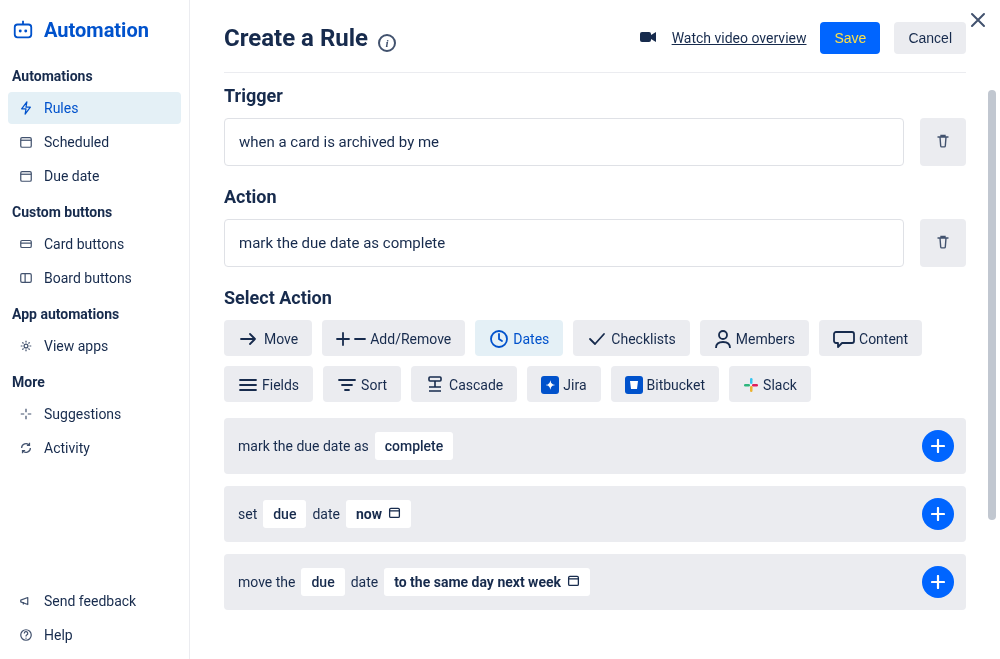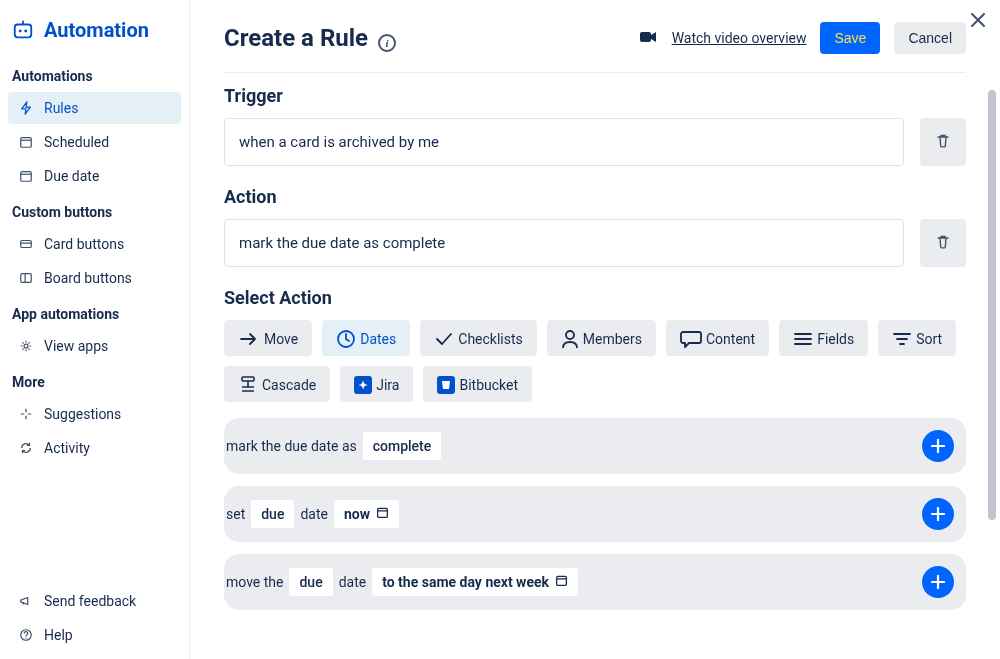--- a/index.html
+++ b/index.html
@@ -206,22 +206,22 @@
     justify-content: center;
     font-size: 11px;
     font-weight: 700;
     color: #fff;
   }
   .badge-jira { background: #0052cc; }
   .badge-bb { background: #0052cc; }
   
   .tmpl {
     background: #ebecf0;
-    border-radius: 15px;
-    padding: 14px 2px;
+    border-radius: 4px;
+    padding: 14px 14px;
     display: flex;
     align-items: center;
     gap: 6px;
     margin-bottom: 12px;
     position: relative;
     color: #172b4d;
   }
   .pill {
     background: #fff;
     border-radius: 3px;
@@ -434,20 +434,28 @@
 
     <div class="cat-grid">
       <div class="cat">
         <span class="cat-icon">
           <svg width="22" height="18" viewBox="0 0 22 18">
               <path d="M3 9h14M12 4l5 5-5 5" fill="none" stroke="#172b4d" stroke-width="1.8" stroke-linecap="round" stroke-linejoin="round"></path>
             </svg>
         </span>
         <span class="cat-label">Move</span>
       </div>
+      <div class="cat">
+        <span class="cat-icon">
+          <svg width="30" height="18" viewBox="0 0 30 18">
+              <path d="M7 3v12M1 9h12M19 9h10" stroke="#172b4d" stroke-width="1.8" stroke-linecap="round"></path>
+            </svg>
+        </span>
+        <span class="cat-label">Add/Remove</span>
+      </div>
       <div class="cat active">
         <span class="cat-icon">
           <svg width="20" height="20" viewBox="0 0 20 20">
               <circle cx="10" cy="10" r="8" fill="none" stroke="#0052cc" stroke-width="1.8"></circle>
               <path d="M10 5v5l3 2" fill="none" stroke="#0052cc" stroke-width="1.8" stroke-linecap="round"></path>
             </svg>
         </span>
         <span class="cat-label">Dates</span>
       </div>
       <div class="cat">
@@ -508,20 +516,31 @@
       </div>
       <div class="cat">
         <span class="cat-icon">
           <span class="badge badge-bb">
             <svg width="10" height="10" viewBox="0 0 10 10">
                 <path d="M1 1h8l-1 8H2z" fill="#fff"></path>
               </svg>
           </span>
         </span>
         <span class="cat-label">Bitbucket</span>
+      </div>
+      <div class="cat">
+        <span class="cat-icon">
+          <svg width="16" height="16" viewBox="0 0 16 16">
+            <rect x="7" y="1" width="2.5" height="6" rx="1.25" fill="#36C5F0"></rect>
+            <rect x="1" y="7" width="6" height="2.5" rx="1.25" fill="#2EB67D"></rect>
+            <rect x="7" y="9" width="2.5" height="6" rx="1.25" fill="#ECB22E"></rect>
+            <rect x="9" y="7" width="6" height="2.5" rx="1.25" fill="#E01E5A"></rect>
+          </svg>
+        </span>
+        <span class="cat-label">Slack</span>
       </div>
     </div>
 
     <div class="tmpl">
       <span>mark the due date as</span>
       <span class="pill">
         <span>complete</span>
       </span>
       <div class="add-btn">
         <svg width="14" height="14" viewBox="0 0 14 14">

